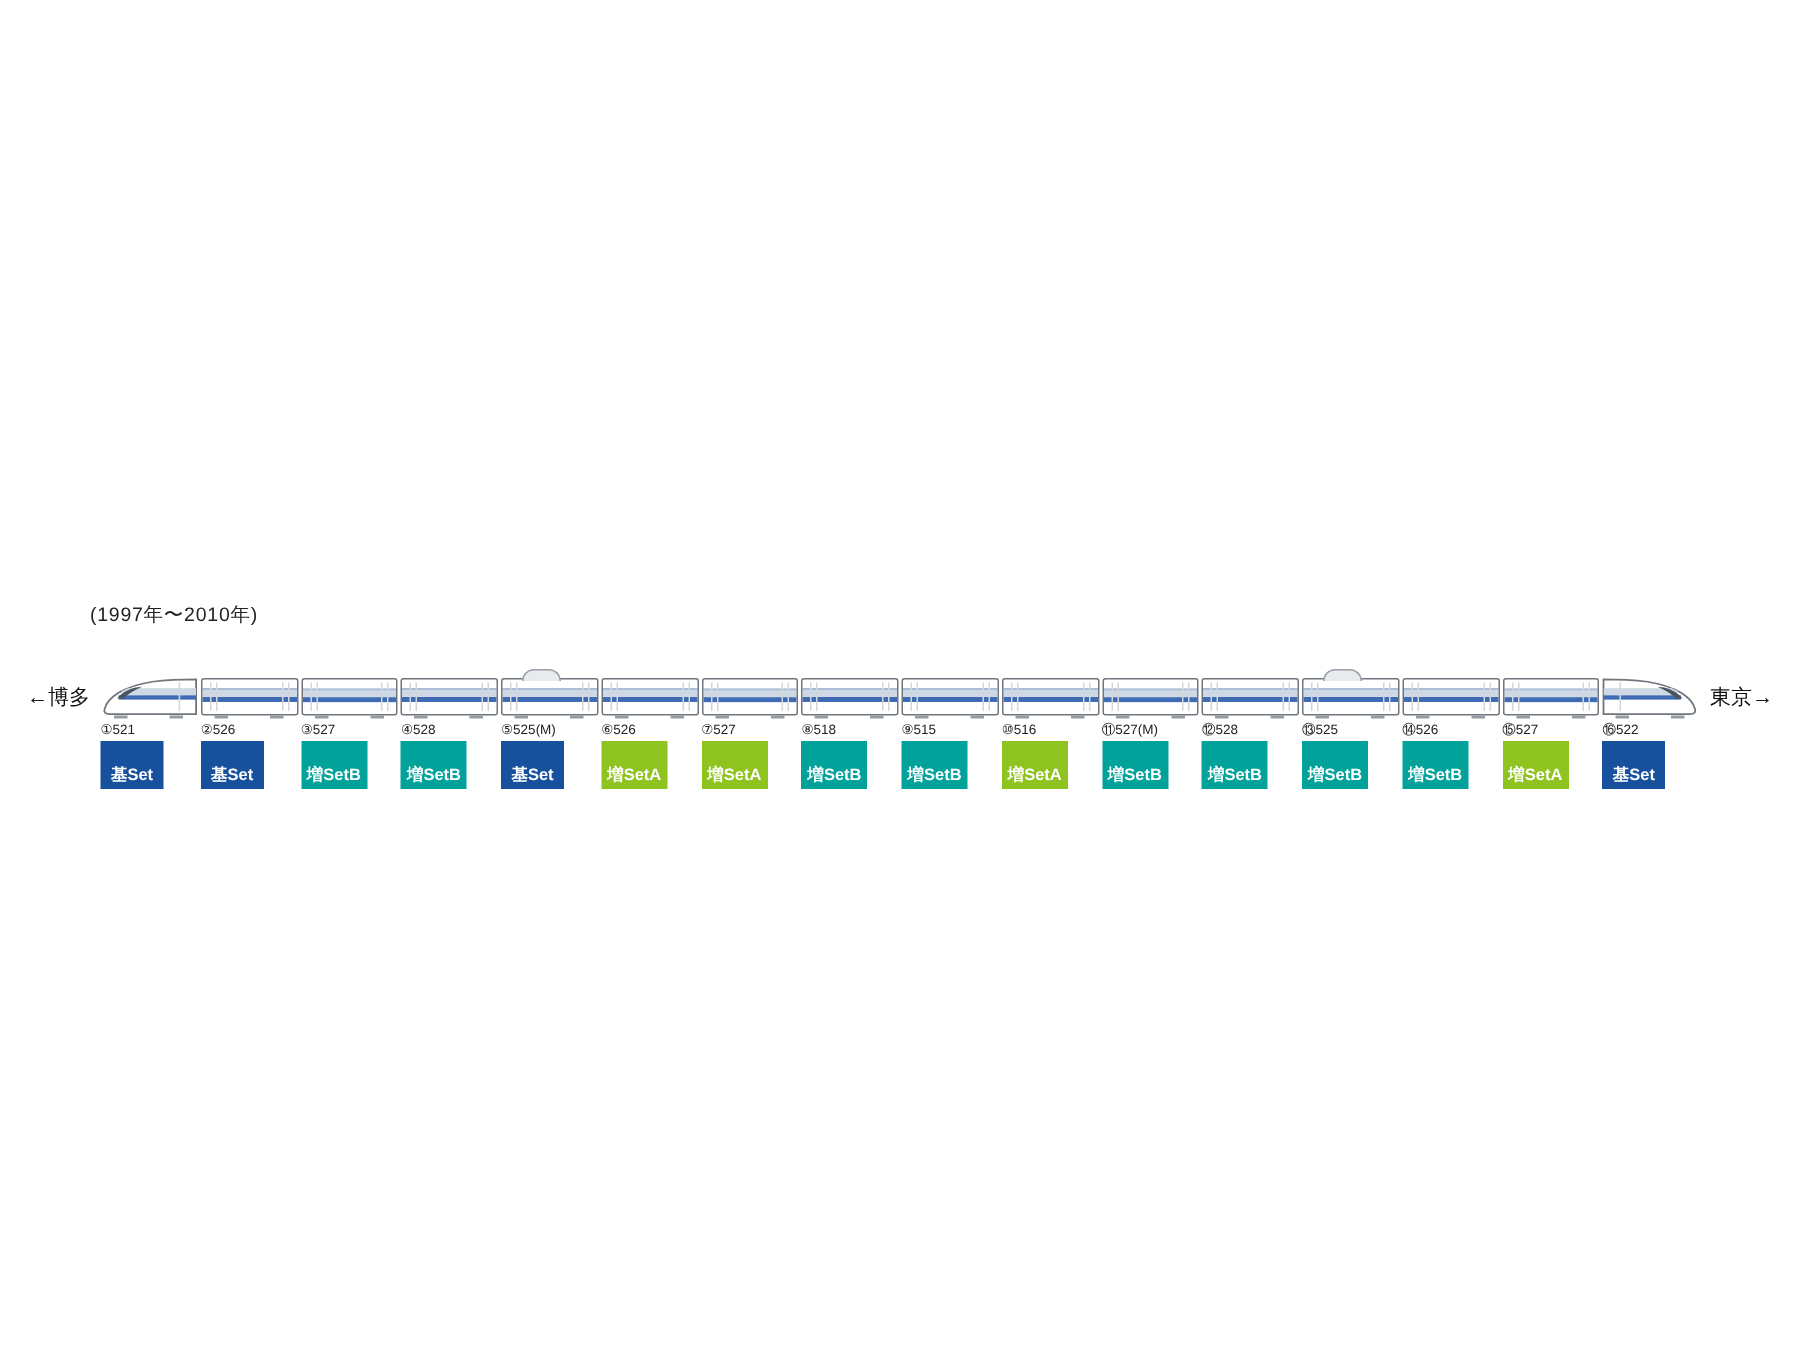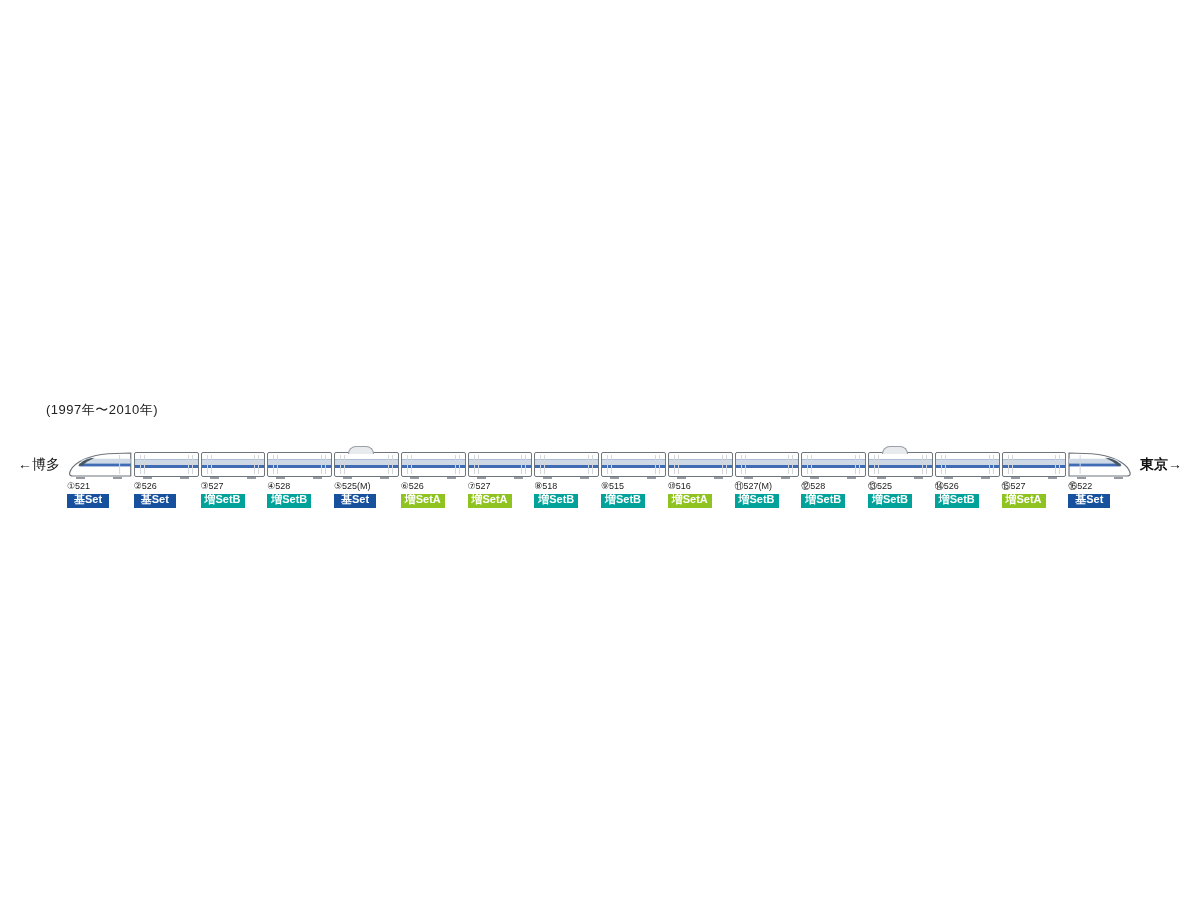--- a/index.html
+++ b/index.html
@@ -1,30 +1,30 @@
 <!DOCTYPE html>
 <html><head>
 <meta charset="utf-8">
 <style>
   html,body{margin:0;padding:0;background:#fff;}
   .stage{
     position:relative;width:1200px;height:900px;background:#ffffff;overflow:hidden;
     font-family:"Liberation Sans","DejaVu Sans",sans-serif;
   }
   .period{
-    position:absolute;left:46px;top:401px;
+    position:absolute;left:60px;top:401px;
     font-size:13px;color:#222;letter-spacing:0.5px;
   }
   .train-row{
     position:absolute;left:18px;top:452px;width:1164px;
     display:flex;align-items:flex-start;
   }
   .dir{font-size:14px;color:#111;line-height:25px;white-space:nowrap;font-weight:500;}
   .dir-left{margin-right:7px;}
-  .dir-right{margin-left:7px;font-weight:bold;}
+  .dir-right{margin-left:7px;}
   .train{flex:1;display:flex;gap:2px;}
   .car-unit{flex:1 1 0;min-width:0;display:flex;flex-direction:column;align-items:flex-start;}
   .car-body{position:relative;width:100%;height:25px;}
   
   .shell{
     position:absolute;inset:0;border:1px solid #70767d;border-radius:2px;
     background:linear-gradient(to bottom,
       #ffffff 0px,#ffffff 6px,
       #a9bdd6 6px,#a9bdd6 7px,
       #cfd9e6 7px,#cfd9e6 12px,
@@ -48,21 +48,21 @@
     display:none;position:absolute;top:-6px;left:14px;width:24px;height:7px;
     background:#e8ebee;border:1px solid #9aa0a6;border-bottom:none;
     border-radius:10px 10px 0 0;z-index:2;
   }
   .panto.show{display:block;}
   .nose-svg{display:block;width:100%;height:25px;}
   .nose-right .nose-svg{transform:scaleX(-1);}
   .car-label{margin-top:5px;font-size:9px;color:#222;line-height:1;white-space:nowrap;}
   .badge{
     margin-top:3px;font-size:11px;line-height:1;color:#fff;font-weight:bold;
-    padding:0 4px 3px;white-space:nowrap;min-width:34px;text-align:center;
+    padding:18px 4px 3px;white-space:nowrap;min-width:34px;text-align:center;
     background:#555;
   }
 </style>
 </head>
 <body>
 
 <div class="stage">
 
   <div class="period">(1997年〜2010年)</div>
 

